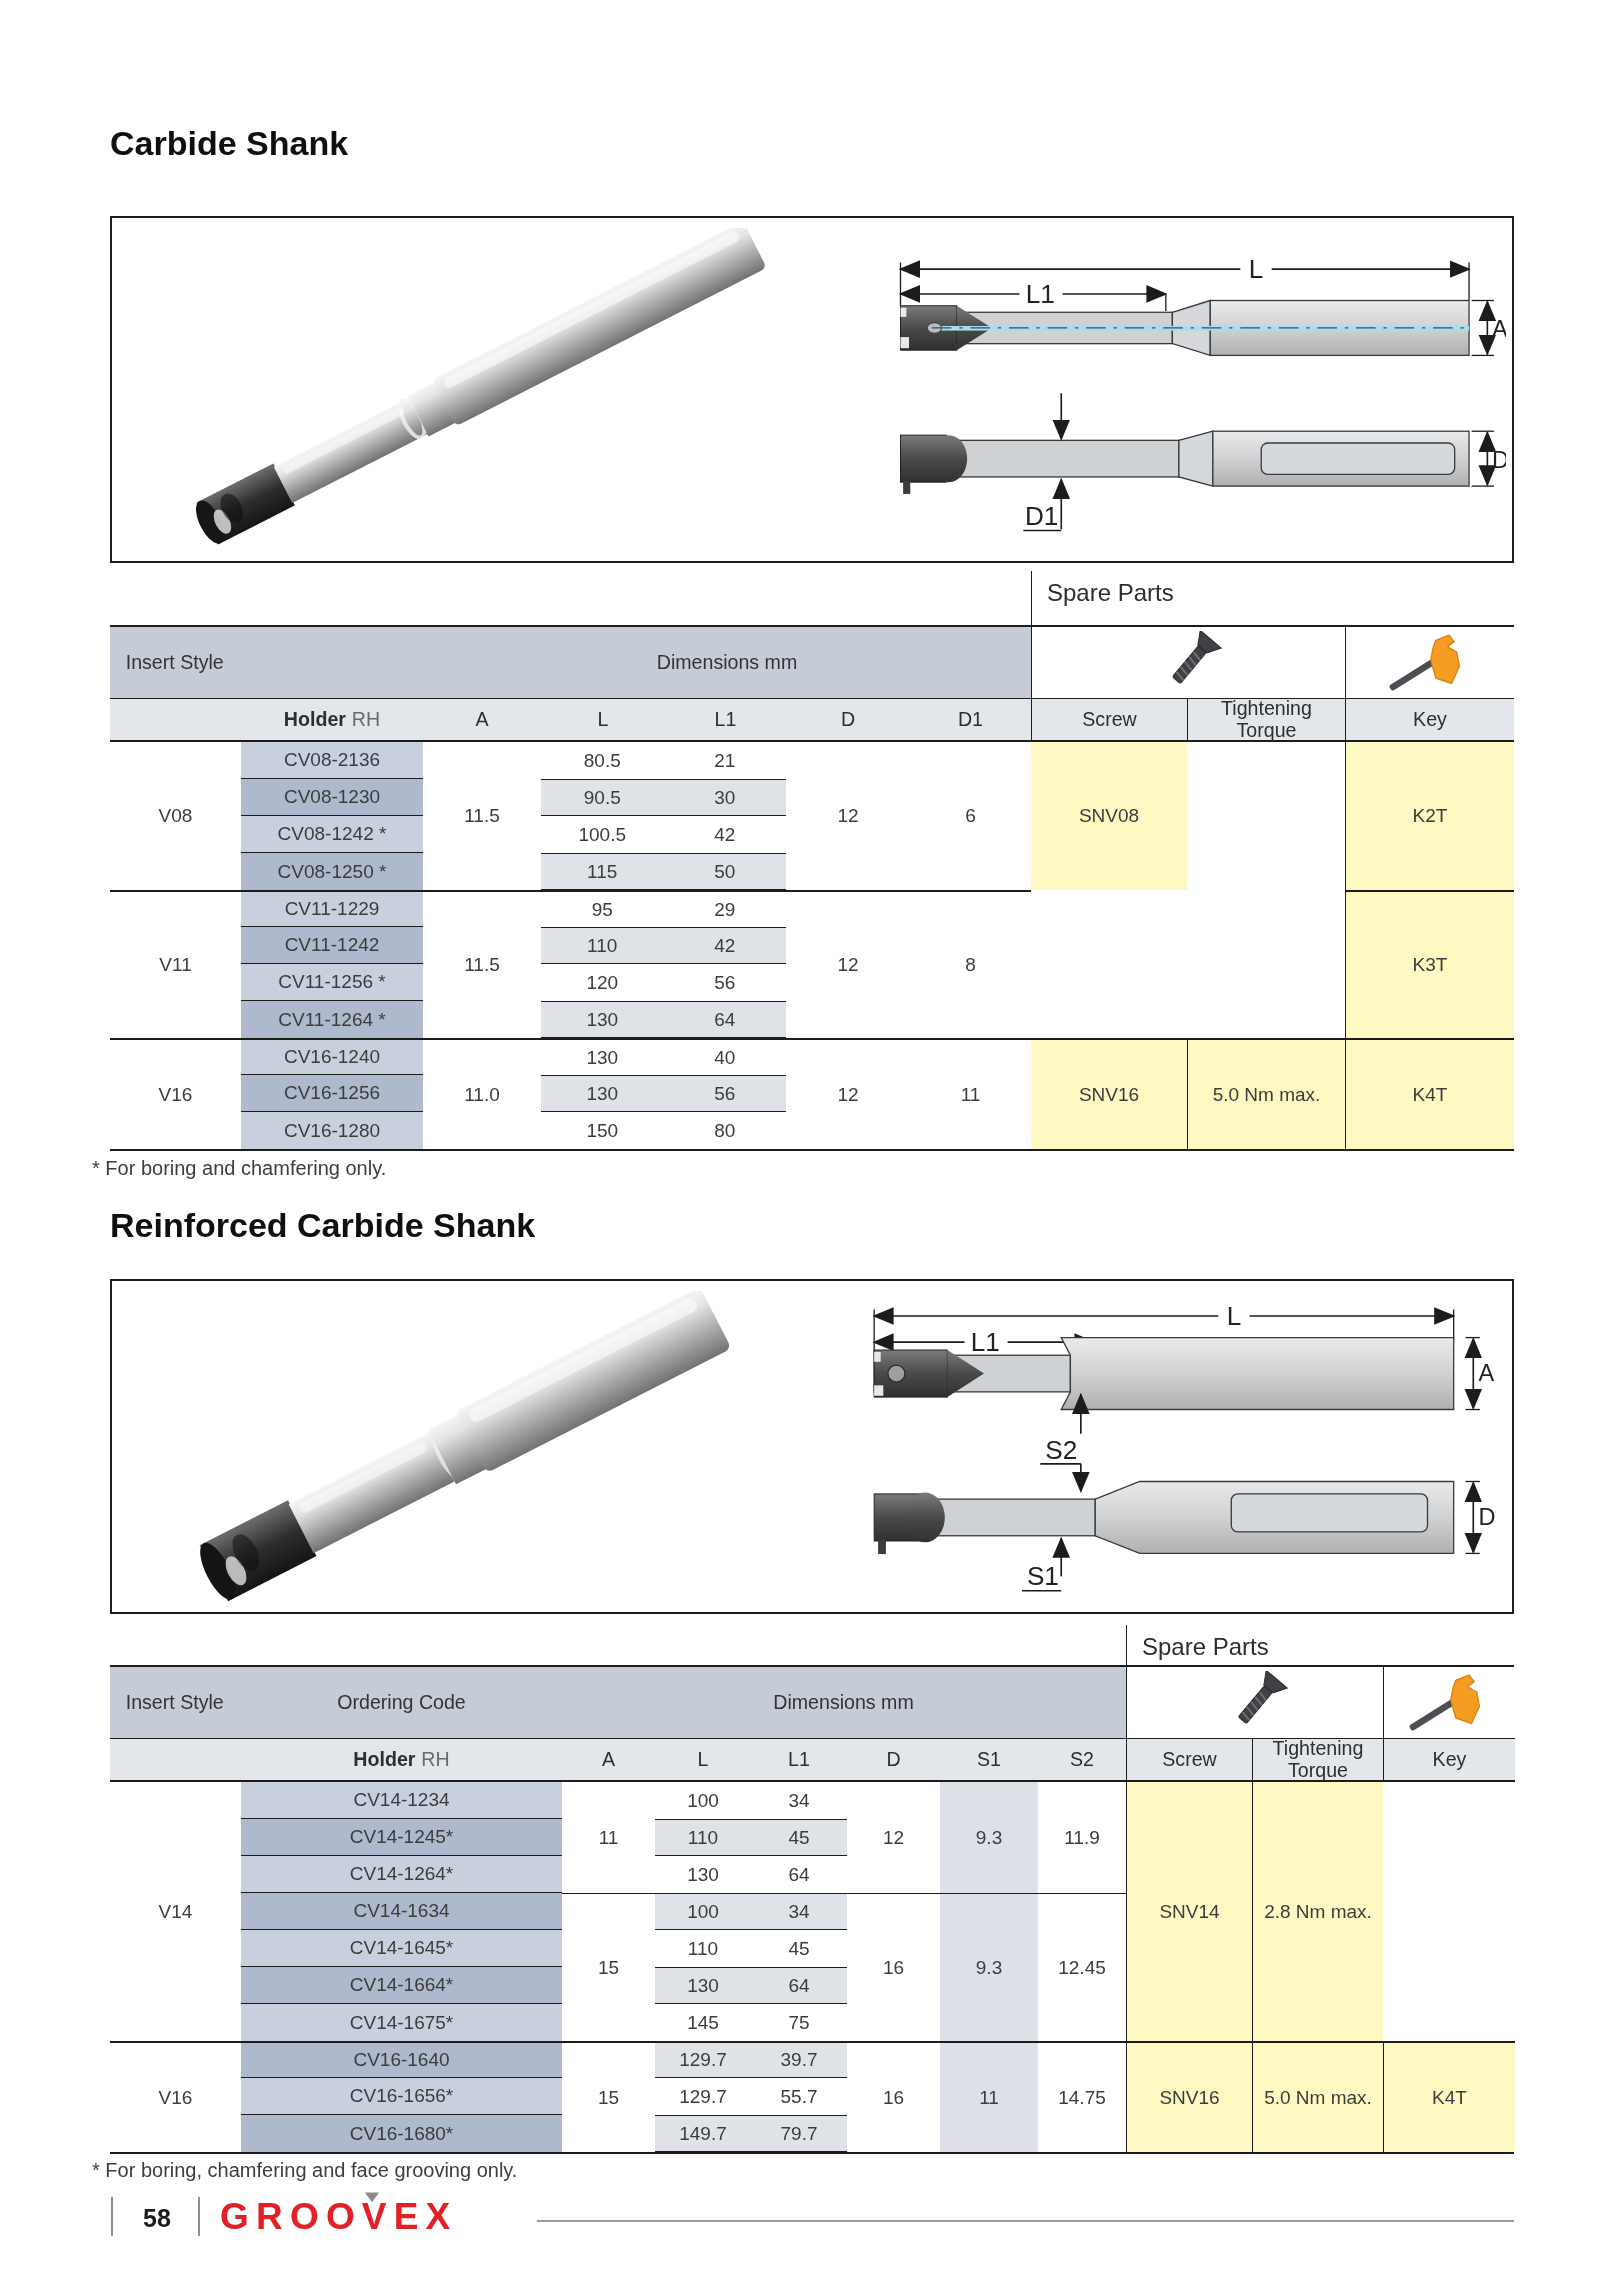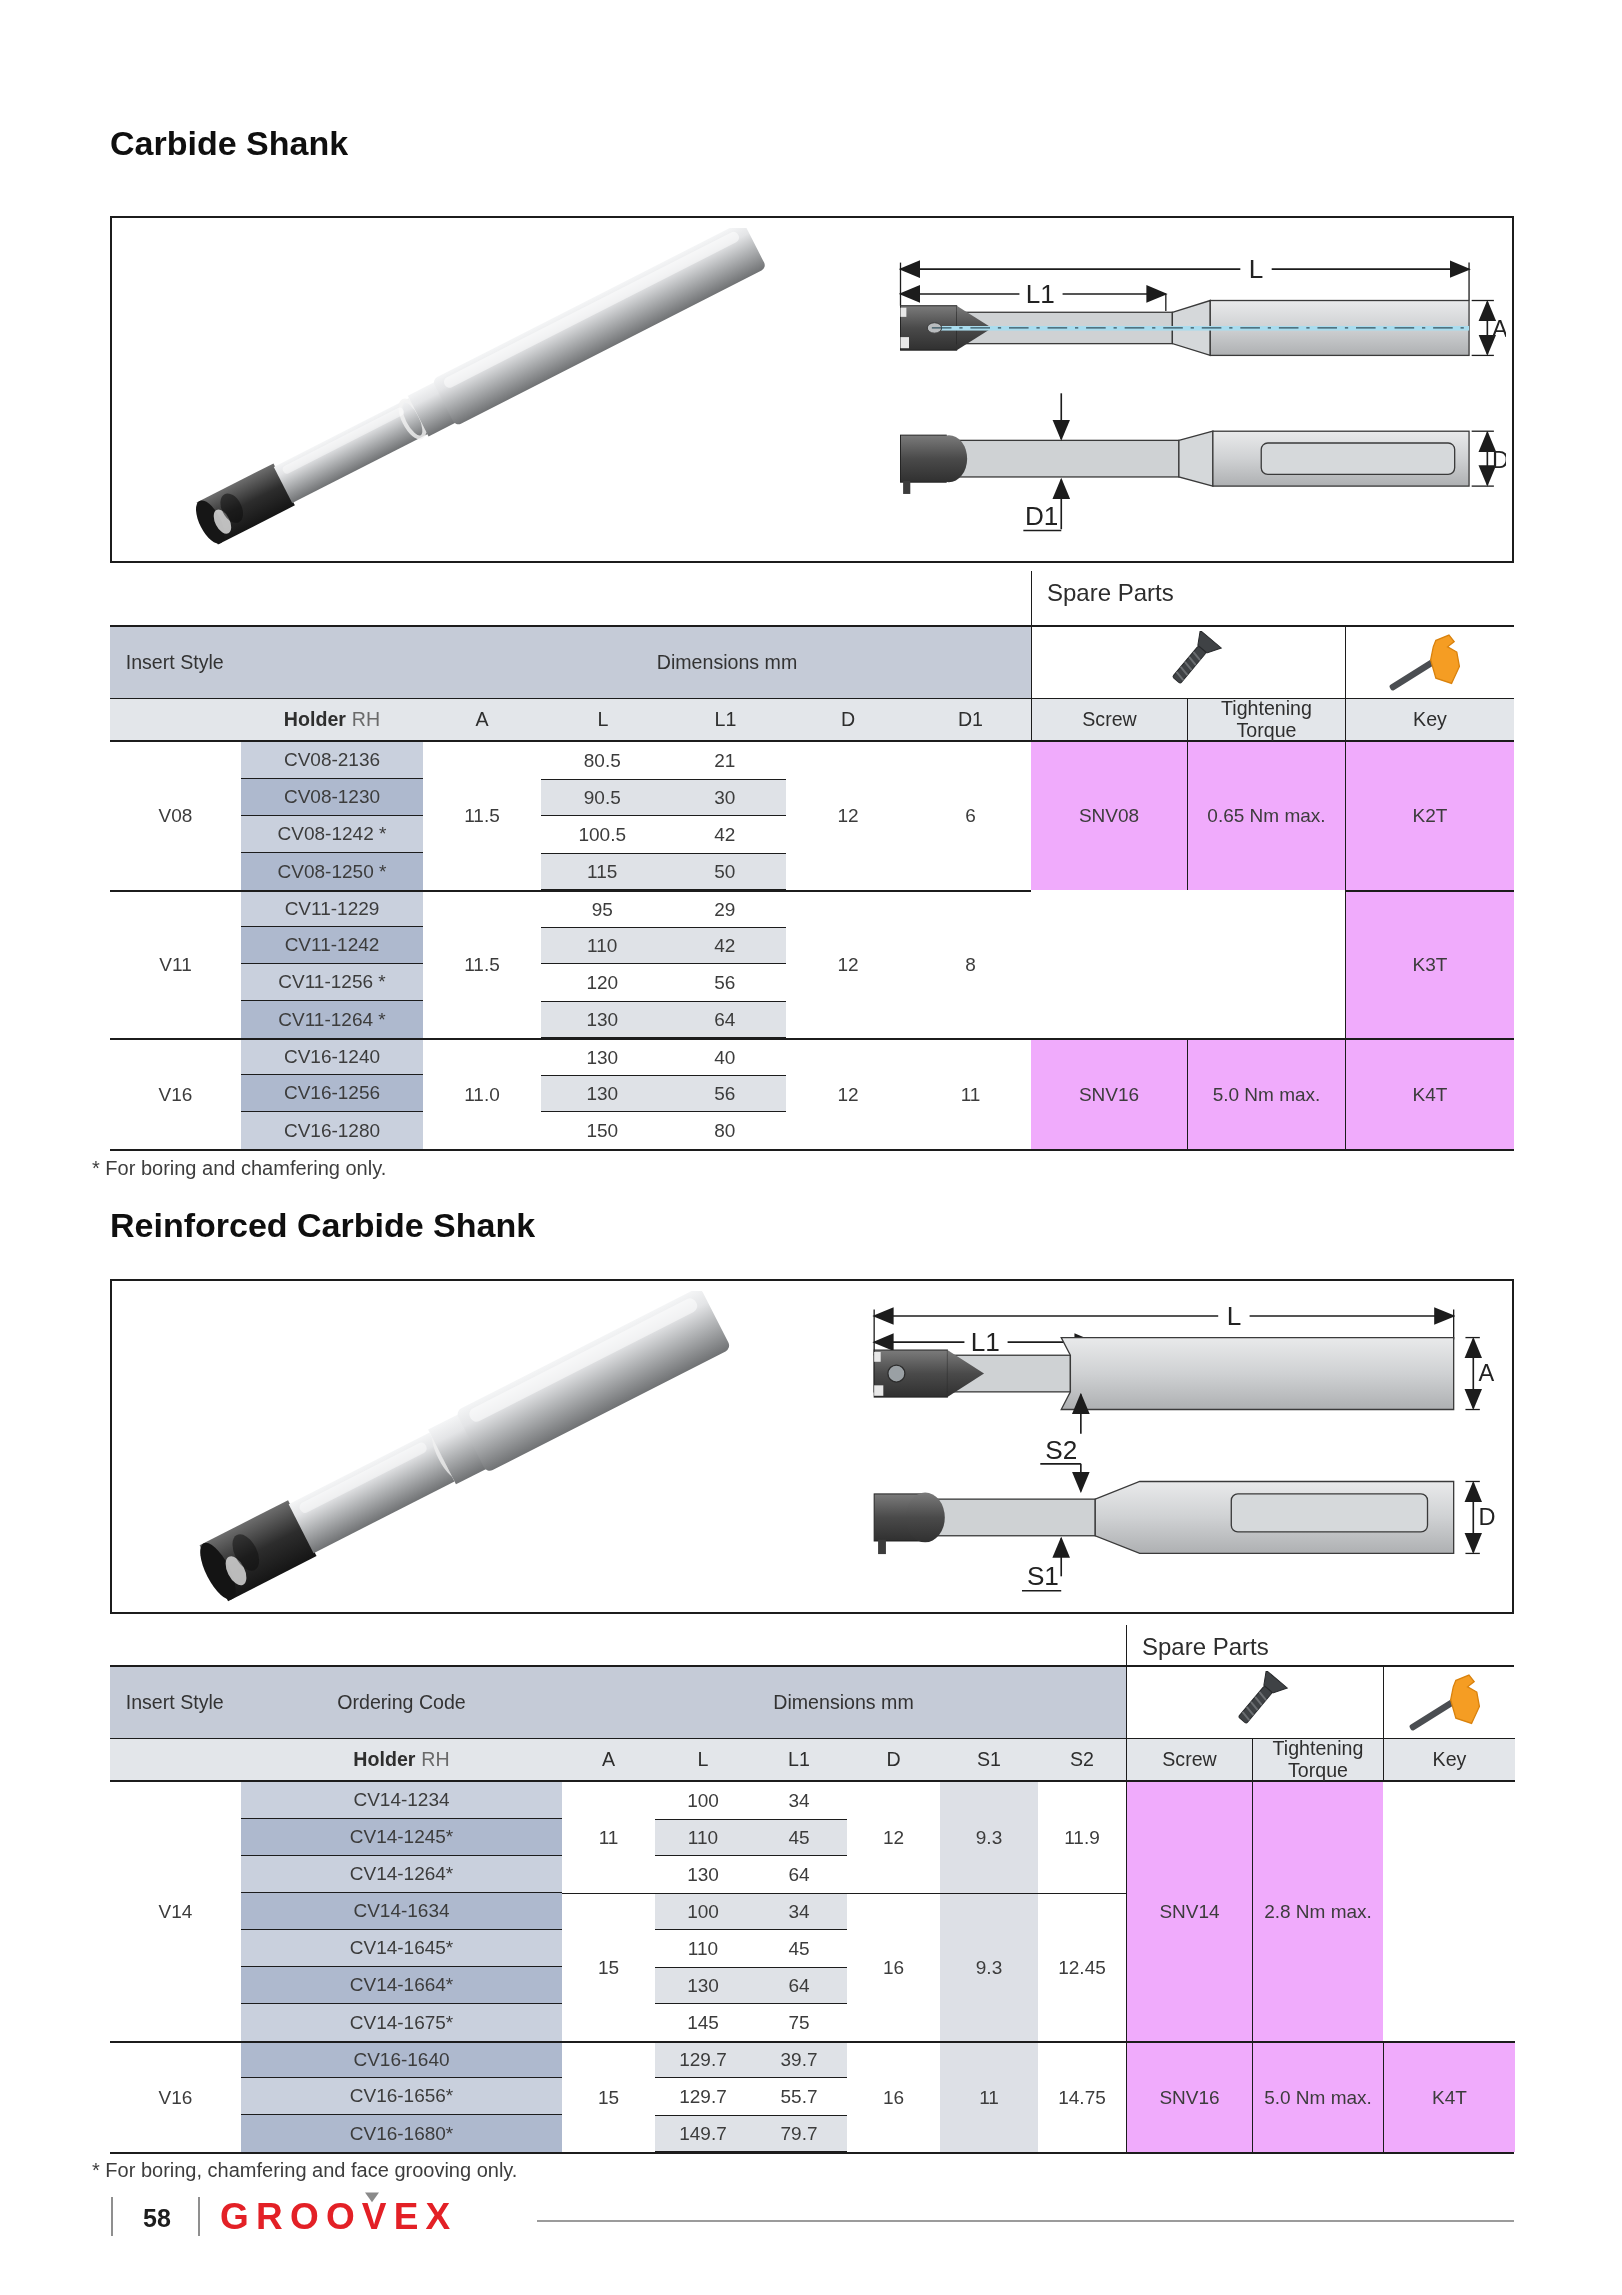--- a/index.html
+++ b/index.html
@@ -22,21 +22,21 @@
   .bl { border-left: 1.3px solid #1c1c1c; }
   .b2 { background: #e3e6ea; border-bottom: 2.6px solid #1c1c1c; display: flex; align-items: center; justify-content: center; text-align: center; line-height: 1.12; color: #2e2e2e; font-size: 19.6px; padding: 2.6px; }
   .b2 .sfx { color: #6a6a6a; margin-left: 5.9px; }
   .dc { background: #fff; display: flex; align-items: center; justify-content: center; }
   .hc { display: flex; align-items: center; justify-content: center; }
   .hl { background: #c9d0dd; }
   .hd { background: #aeb9ce; }
   .bb { border-bottom: 1.3px solid #1c1c1c; }
   .ll { display: grid; grid-template-columns: 1fr 1fr; align-items: center; text-align: center; background:#fff; }
   .llg { background: #dfe2e7; border-top: 1.3px solid #1c1c1c; border-bottom: 1.3px solid #1c1c1c; }
-  .sp { background: #f0abfc; display: flex; align-items: center; justify-content: center; }
+  .sp { background: #fef9c3; display: flex; align-items: center; justify-content: center; }
   .s1c { background: #dde0e6; }
   .sgs { border-top: 1.3px solid #1c1c1c; }
   .gs { border-top: 2px solid #1c1c1c; }
 
   .fbar { position: absolute; width: 0; height: 39px; border-left: 2px solid #8f8f8f; }
   #pnum { position: absolute; font-size: 25px; font-weight: 700; color: #1d1d1d; }
   #logo { position: absolute; font-size: 37px; font-weight: 800; color: #e32026; letter-spacing: 7.2px; transform: scaleY(0.98); }
   #logo .tri { position: absolute; left: 61%; top: -3.9px; width: 0; height: 0; border-left: 7.2px solid transparent; border-right: 7.2px solid transparent; border-top: 10.5px solid #8a8a8a; }
   .hline { position: absolute; border-top: 2px solid #9b9b9b; }
   svg { display:block; }
@@ -205,21 +205,20 @@
         <span>100.5</span>
         <span>42</span>
       </div>
     <div class="ll llg" style="grid-column:4/6;grid-row:6">
         <span>115</span>
         <span>50</span>
       </div>
     <div class="dc" style="grid-column:6;grid-row:3/7">12</div>
     <div class="dc" style="grid-column:7;grid-row:3/7">6</div>
     <div class="sp" style="grid-column:8;grid-row:3/7">SNV08</div>
-    <div class="sp bl" style="grid-column:9;grid-row:3/7">0.65 Nm max.</div>
     <div class="sp bl" style="grid-column:10;grid-row:3/7">K2T</div>
 
     <div class="dc gs" style="grid-column:1;grid-row:7/11">V11</div>
     <div class="hc hl bb gs" style="grid-column:2;grid-row:7">CV11-1229</div>
     <div class="hc hd bb" style="grid-column:2;grid-row:8">CV11-1242</div>
     <div class="hc hl bb" style="grid-column:2;grid-row:9">CV11-1256 *</div>
     <div class="hc hd" style="grid-column:2;grid-row:10">CV11-1264 *</div>
     <div class="dc gs" style="grid-column:3;grid-row:7/11">11.5</div>
     <div class="ll gs" style="grid-column:4/6;grid-row:7">
         <span>95</span>

